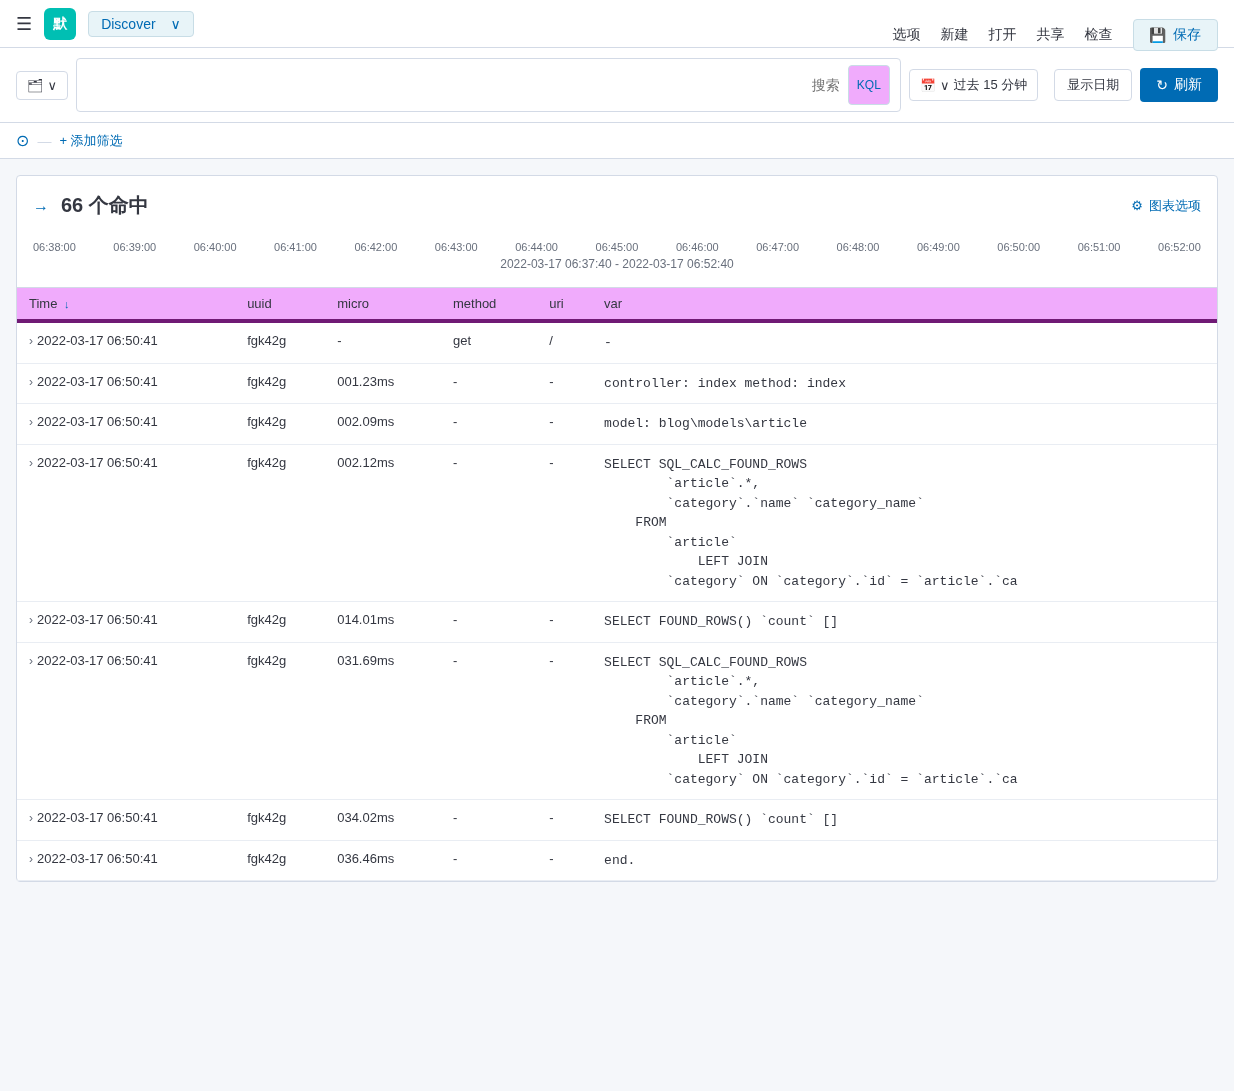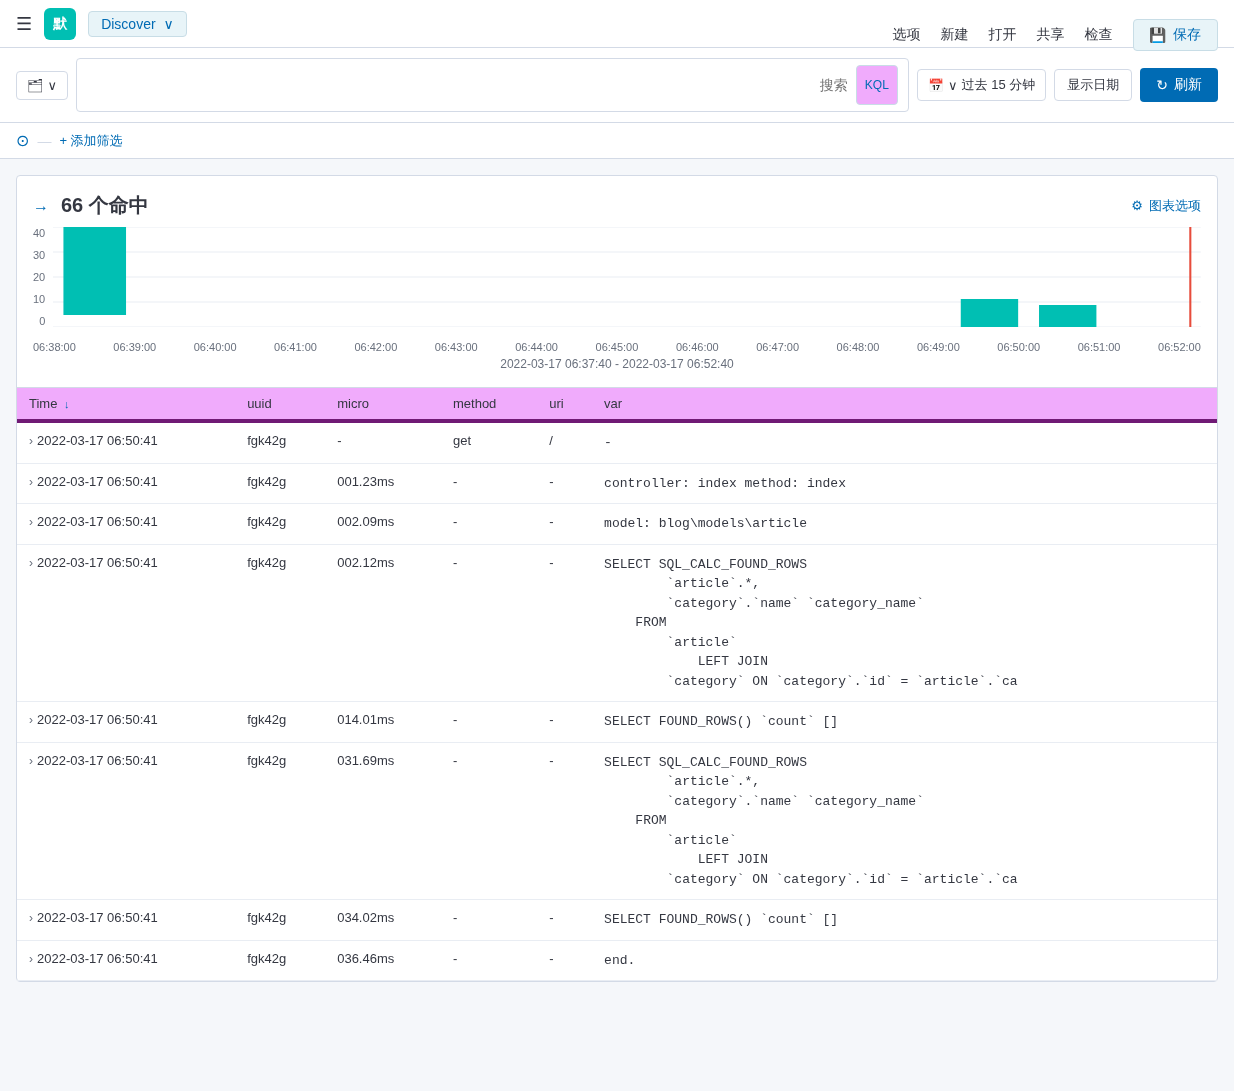--- a/index.html
+++ b/index.html
@@ -14,21 +14,21 @@
     .top-nav-left { display: flex; align-items: center; gap: 12px; }
     .hamburger-icon { font-size: 18px; cursor: pointer; color: #343741; }
     .app-avatar {
       width: 32px; height: 32px; background: #00bfb3; border-radius: 6px;
       display: flex; align-items: center; justify-content: center;
       color: #fff; font-weight: bold; font-size: 14px;
     }
     .discover-btn {
       background: #e8f4f8; border: 1px solid #c8dde6; border-radius: 4px;
       padding: 4px 12px; cursor: pointer; color: #006bb4; font-size: 14px;
-      display: flex; align-items: center; gap: 8px;
+      display: flex; align-items: center; gap: 15px;
     }
     .top-nav-right { display: flex; align-items: center; gap: 20px; margin-top: 23px; }
     .nav-action { cursor: pointer; color: #343741; font-size: 14px; background: none; border: none; }
     .save-btn {
       background: #e8f4f8; border: 1px solid #c8dde6; border-radius: 4px;
       padding: 6px 16px; cursor: pointer; color: #006bb4; font-size: 14px;
       display: flex; align-items: center; gap: 6px;
     }
 
     
@@ -52,21 +52,21 @@
       background: #f0abfc; color: #006bb4; border: 1px solid #c8dde6;
       border-radius: 4px; padding: 12px 8px; font-size: 12px; cursor: pointer;
     }
     .time-selector {
       display: flex; align-items: center; gap: 4px; border: 1px solid #d3dae6;
       border-radius: 4px; padding: 6px 10px; background: #fff; cursor: pointer;
       color: #343741; font-size: 13px;
     }
     .show-date-btn {
       border: 1px solid #d3dae6; border-radius: 4px; padding: 6px 12px;
-      background: #fff; cursor: pointer; color: #343741; font-size: 13px;
+      background: #fff; cursor: pointer; color: #343741; font-size: 13px; margin-left: 8px;
     }
     .refresh-btn {
       background: #006bb4; color: #fff; border: none; border-radius: 4px;
       padding: 8px 16px; cursor: pointer; font-size: 14px;
       display: flex; align-items: center; gap: 6px;
     }
 
     
     .filter-bar {
       display: flex; align-items: center; padding: 8px 16px; gap: 8px;
@@ -177,49 +177,20 @@
         <span style="color:#006bb4;font-size:16px;cursor:pointer;">→</span>
         <span class="results-count">66 个命中</span>
       </div>
       <div class="chart-options">
         <span>⚙</span>
         <span>图表选项</span>
       </div>
     </div>
 
     <div class="chart-area">
-      <div style="display:flex;gap:4px;">
-
-        <div style="display:flex;flex-direction:column;justify-content:space-between;align-items:flex-end;padding-right:4px;height:100px;font-size:11px;color:#69707d;">
-          <span>40</span>
-          <span>30</span>
-          <span>20</span>
-          <span>10</span>
-          <span>0</span>
-        </div>
-
-        <div style="flex:1;position:relative;height:100px;">
-          <svg width="100%" height="100px" viewBox="0 0 1100 100" preserveAspectRatio="none">
-
-            <line x1="0" y1="0" x2="1100" y2="0" stroke="#e9edf3" stroke-width="1"></line>
-            <line x1="0" y1="25" x2="1100" y2="25" stroke="#e9edf3" stroke-width="1"></line>
-            <line x1="0" y1="50" x2="1100" y2="50" stroke="#e9edf3" stroke-width="1"></line>
-            <line x1="0" y1="75" x2="1100" y2="75" stroke="#e9edf3" stroke-width="1"></line>
-            <line x1="0" y1="100" x2="1100" y2="100" stroke="#e9edf3" stroke-width="1"></line>
-
-            <rect x="10" y="0" width="60" height="88" fill="#00bfb3"></rect>
-
-            <rect x="870" y="72" width="55" height="28" fill="#00bfb3"></rect>
-
-            <rect x="945" y="78" width="55" height="22" fill="#00bfb3"></rect>
-
-            <line x1="1090" y1="0" x2="1090" y2="100" stroke="#e74c3c" stroke-width="2"></line>
-          </svg>
-        </div>
-      </div>
 
       <div class="chart-labels">
         <span>06:38:00</span>
         <span>06:39:00</span>
         <span>06:40:00</span>
         <span>06:41:00</span>
         <span>06:42:00</span>
         <span>06:43:00</span>
         <span>06:44:00</span>
         <span>06:45:00</span>

